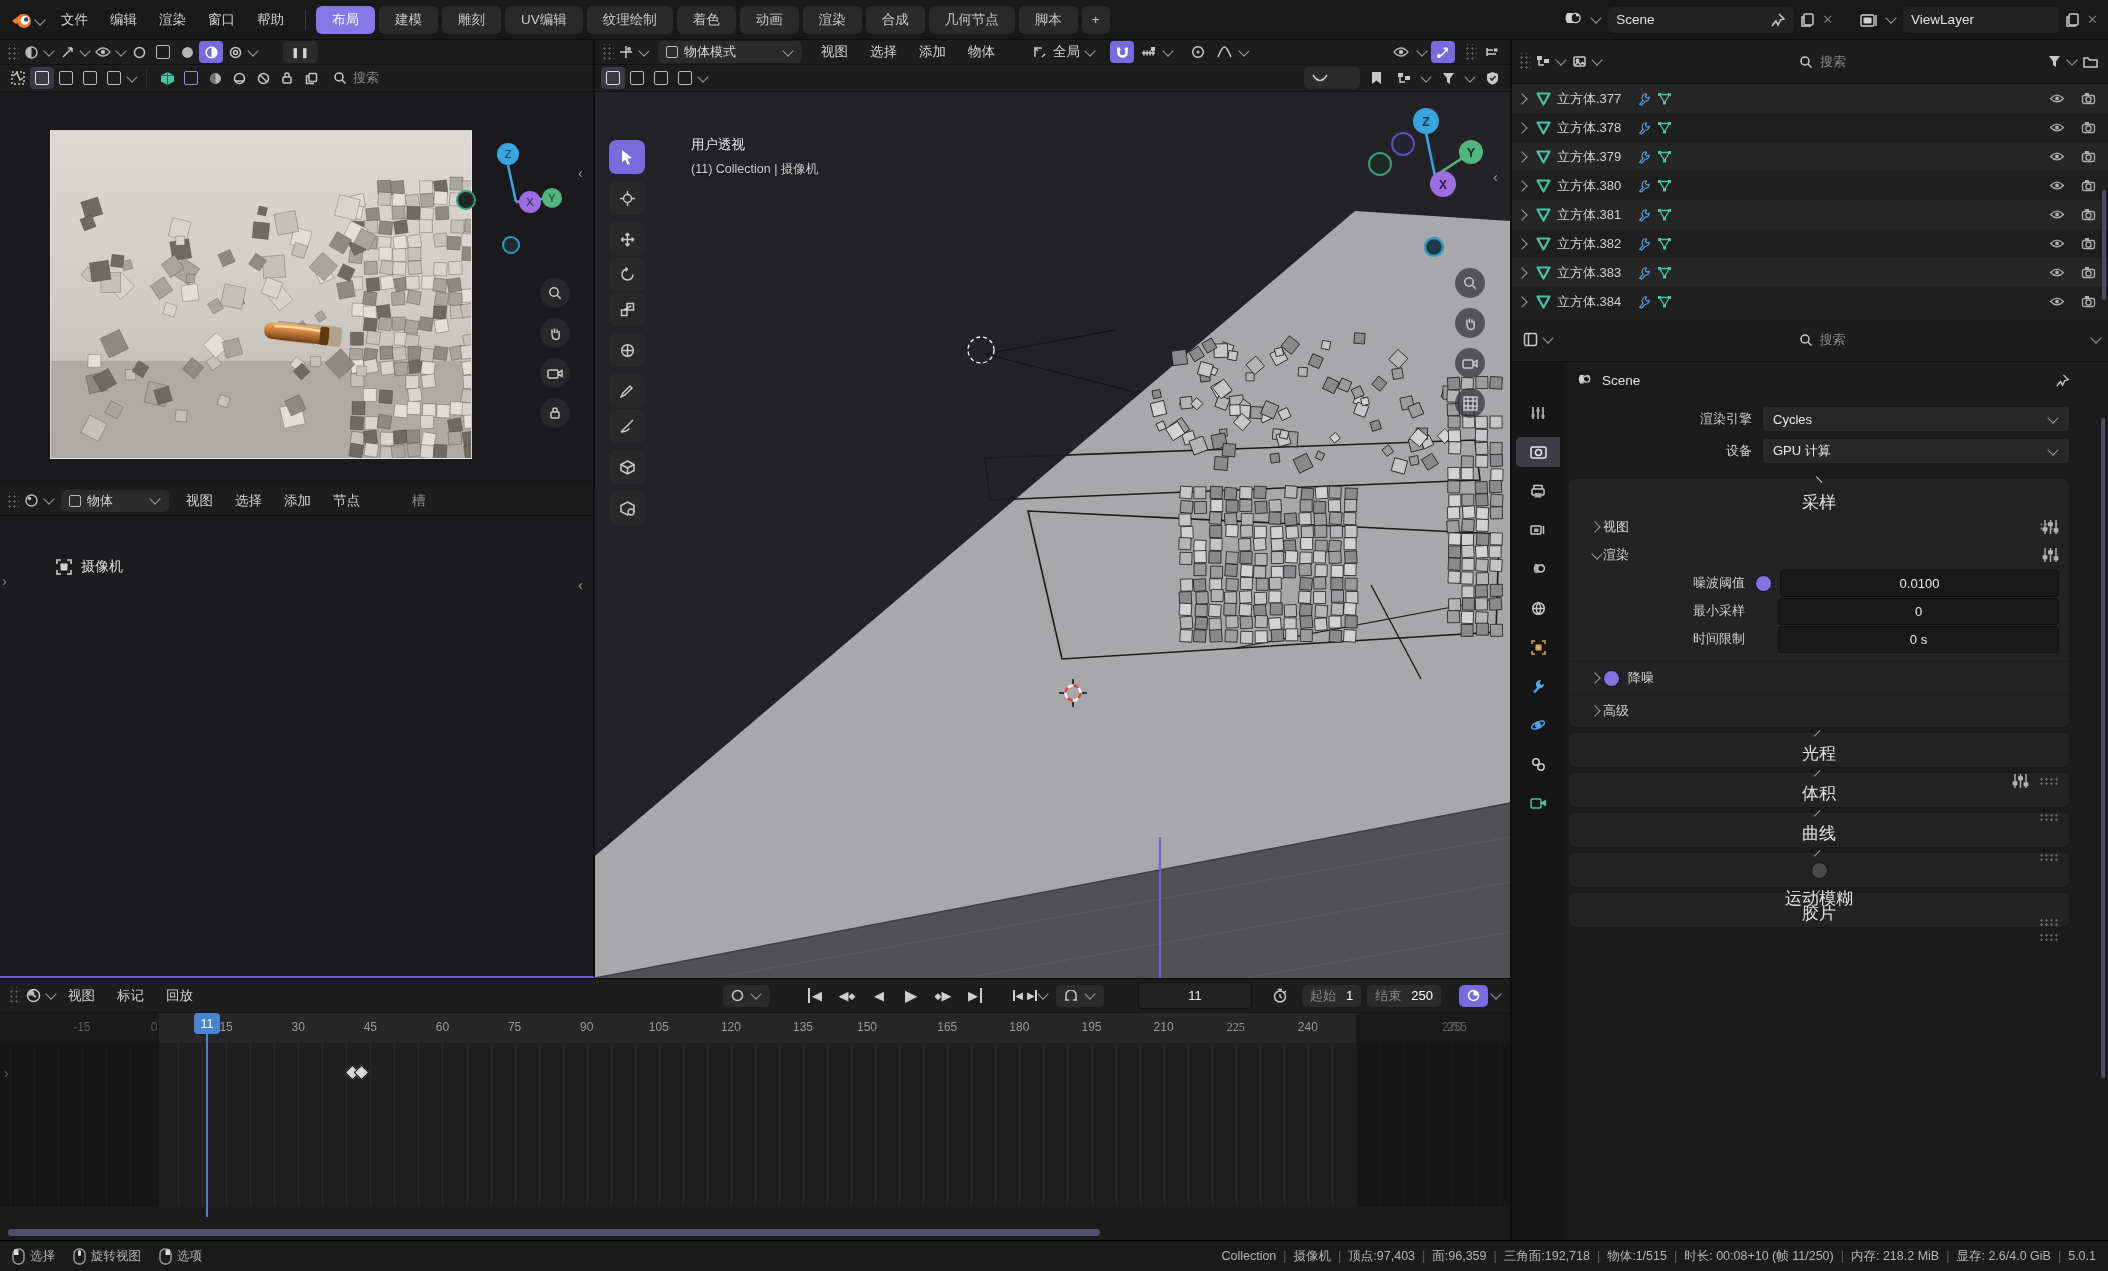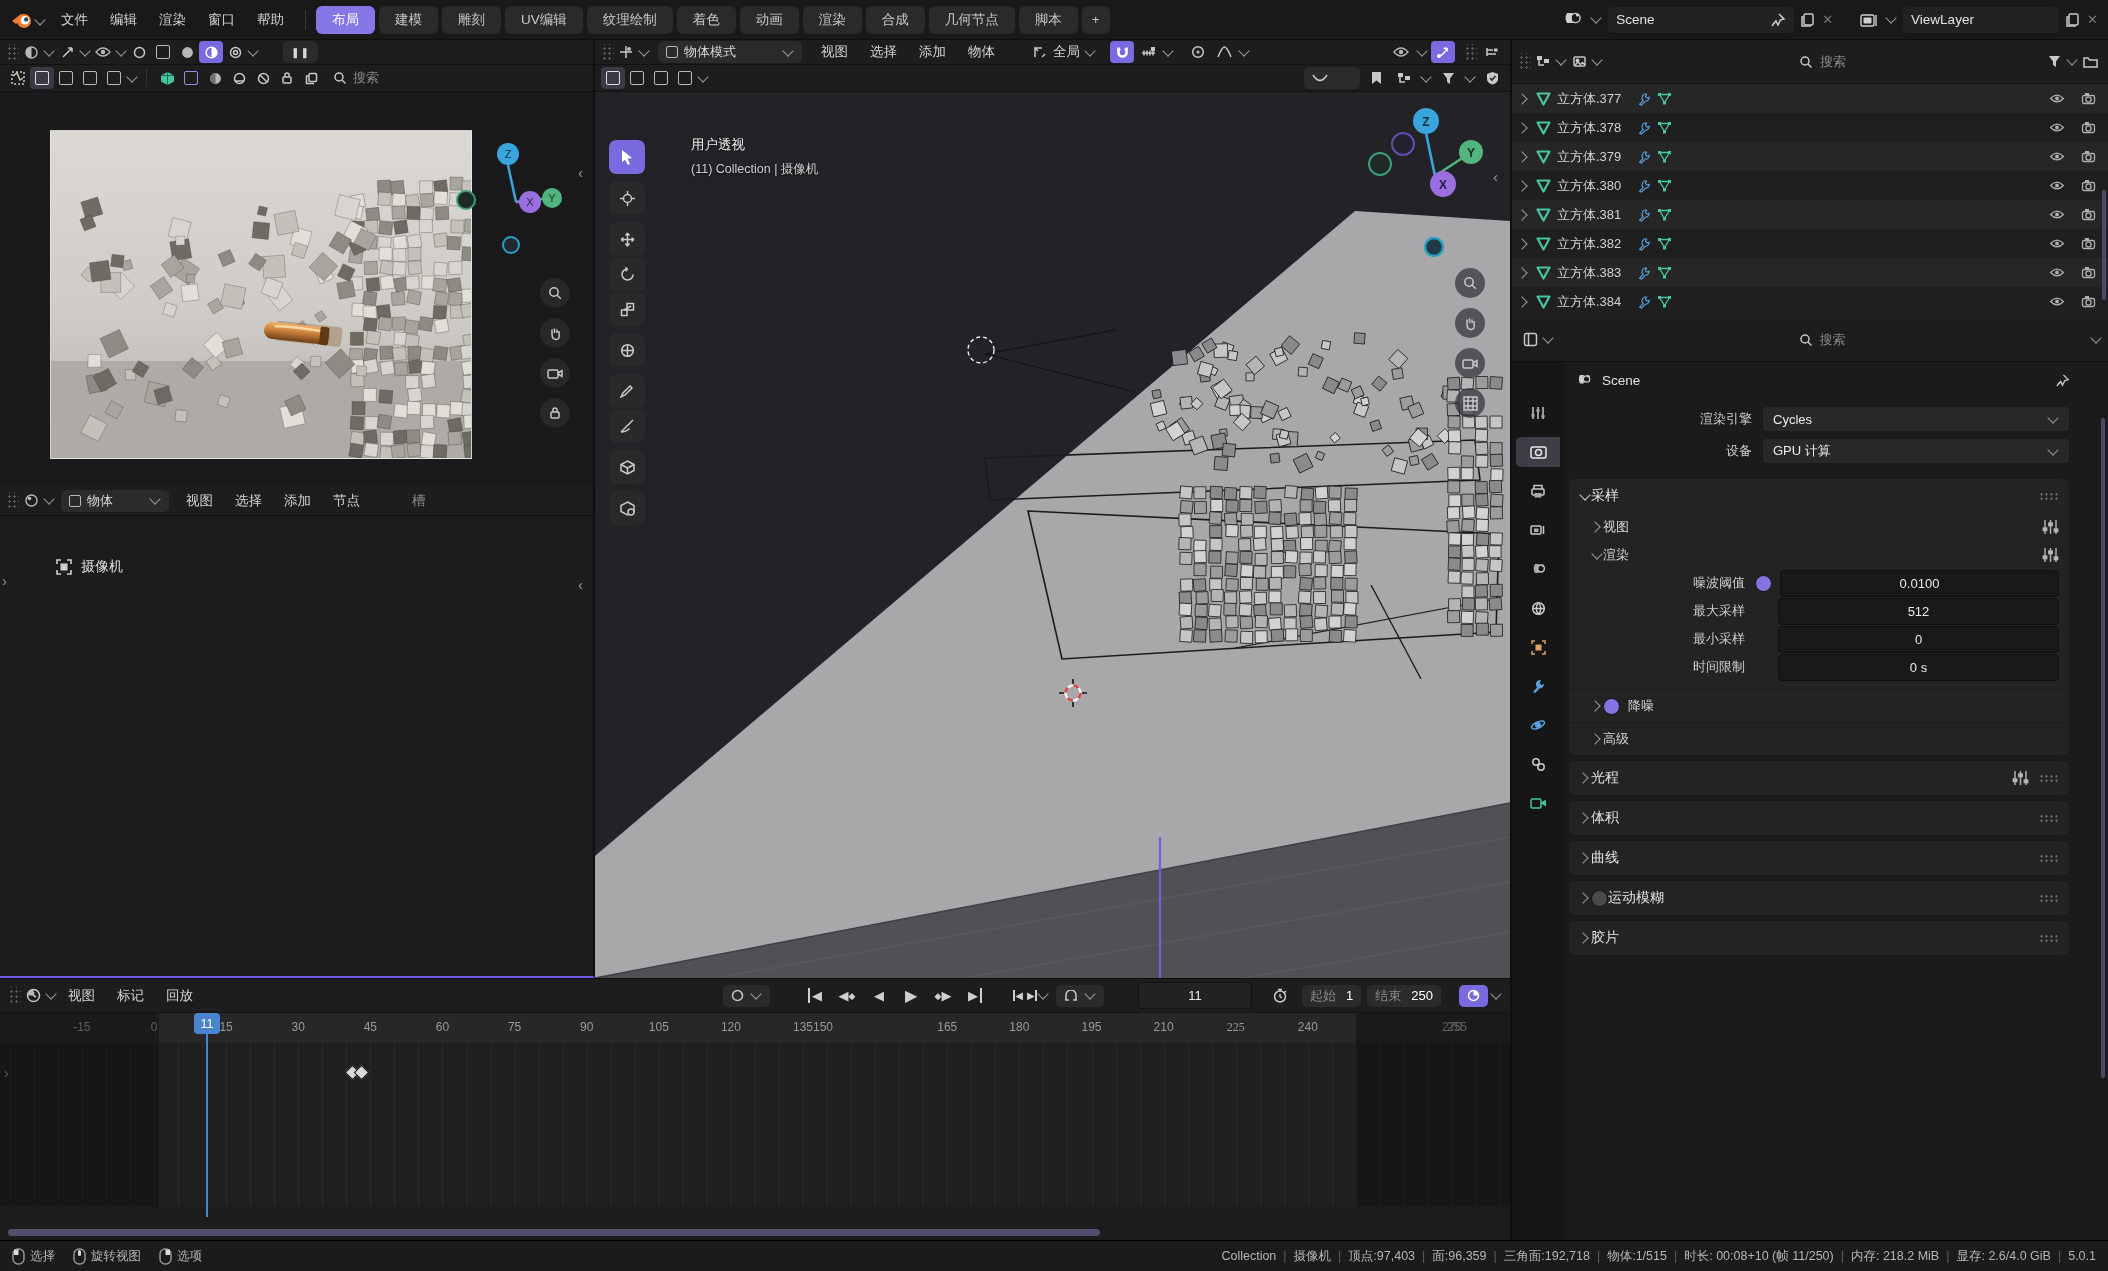--- a/index.html
+++ b/index.html
@@ -50,21 +50,21 @@
   .ol-row:nth-child(even){background:#1f1f1f;}
   #props{left:1510px;top:318px;width:598px;height:922px;background:#1b1b1b;border-left:2px solid #0e0e0e;box-sizing:border-box;}
   #prop-tabs{left:0;top:44px;width:52px;height:878px;background:#161616;display:flex;flex-direction:column;align-items:center;padding-top:36px;gap:9px;box-sizing:border-box;}
   .ptab{width:44px;height:30px;display:flex;align-items:center;justify-content:center;border-radius:5px 0 0 5px;}
   .ptab.active{background:#3d3d46;}
   #prop-body{left:52px;top:44px;width:546px;height:878px;overflow:hidden;}
   .plabel{width:198px;text-align:right;font-size:13px;color:#cfcfcf;flex:none;padding-right:10px;box-sizing:border-box;}
   .pfield{background:#191919;border:1px solid #101010;border-radius:4px;height:25px;display:flex;align-items:center;justify-content:center;color:#eaeaea;font-size:13px;flex:1;}
   .pdrop{background:#282828;border:1px solid #1a1a1a;border-radius:4px;height:26px;display:flex;align-items:center;color:#eaeaea;font-size:13px;flex:1;padding:0 10px;box-sizing:border-box;justify-content:space-between;}
   .pbox{background:#232323;border-radius:7px;margin:4px 40px 4px 4px;border:1px solid #1a1a1a;}
-  .phead{height:34px;display:flex;align-items:center;padding:0 10px;font-size:14px;color:#e2e2e2;}
+  .phead{height:34px;display:flex;align-items:center;padding:0 10px;font-size:17px;color:#e2e2e2;gap:8px;flex-direction:column;}
   .prow{height:28px;display:flex;align-items:center;padding:0 10px 0 0;}
   .ckc{width:15px;height:15px;border-radius:50%;flex:none;margin-right:8px;border:1px solid #111;}
   .sliders-ic{flex:none;}
   
   #timeline{left:0;top:978px;width:1510px;height:262px;background:#1c1c1c;border-top:1px solid #0e0e0e;box-sizing:border-box;}
   #tl-header{height:34px;background:#1d1d1d;display:flex;align-items:center;padding:0 8px;border-bottom:1px solid #141414;box-sizing:border-box;}
   #tl-ruler{position:absolute;left:0;top:34px;width:1510px;height:30px;background:#272727;}
   #tl-tracks{position:absolute;left:0;top:64px;width:1510px;height:164px;background:#1f1f1f;overflow:hidden;}
   .tick{position:absolute;top:7px;transform:translateX(-50%);font-size:12px;color:#9a9a9a;}
   .gline{position:absolute;top:0;bottom:0;width:1px;background:#2a2a2a;}
@@ -1596,26 +1596,20 @@
           </svg>
       </div>
       <div class="prow">
         <div class="plabel" style="width:186px">噪波阈值</div>
         <span class="ckc" style="background:#8673e0;"></span>
         <div class="pfield">
             <span>0.0100</span>
           </div>
       </div>
       <div class="prow">
-        <div class="plabel" style="width:186px">最大采样</div>
-        <div class="pfield" style="margin-left:23px">
-            <span>512</span>
-          </div>
-      </div>
-      <div class="prow">
         <div class="plabel" style="width:186px">最小采样</div>
         <div class="pfield" style="margin-left:23px">
             <span>0</span>
           </div>
       </div>
       <div class="prow">
         <div class="plabel" style="width:186px">时间限制</div>
         <div class="pfield" style="margin-left:23px">
             <span>0 s</span>
           </div>
@@ -1786,21 +1780,21 @@
       <div class="tick" style="left: 154px;">0</div>
       <div class="tick" style="left: 226.115px;">15</div>
       <div class="tick" style="left: 298.231px;">30</div>
       <div class="tick" style="left: 370.346px;">45</div>
       <div class="tick" style="left: 442.462px;">60</div>
       <div class="tick" style="left: 514.577px;">75</div>
       <div class="tick" style="left: 586.693px;">90</div>
       <div class="tick" style="left: 658.808px;">105</div>
       <div class="tick" style="left: 730.924px;">120</div>
       <div class="tick" style="left: 803.039px;">135</div>
-      <div class="tick" style="left: 823px;">150</div>
+      <div class="tick" style="left: 867px;">150</div>
       <div class="tick" style="left: 947.27px;">165</div>
       <div class="tick" style="left: 1019.39px;">180</div>
       <div class="tick" style="left: 1091.5px;">195</div>
       <div class="tick" style="left: 1163.62px;">210</div>
       <div class="tick" style="left: 1235.73px; font-family: Liberation Serif, serif;">225</div>
       <div class="tick" style="left: 1307.85px;">240</div>
       <div class="tick" style="left: 1457px;">255</div>
       <div class="tick" style="left: 1452.08px;">270</div>
       <div style="position: absolute; top: 0px; bottom: 0px; left: 0px; width: 158.808px; background: rgba(10, 10, 10, 0.42); pointer-events: none;"></div>
       <div style="position: absolute; top: 0px; bottom: 0px; left: 1355.92px; width: 154.075px; background: rgba(10, 10, 10, 0.42); pointer-events: none;"></div>

